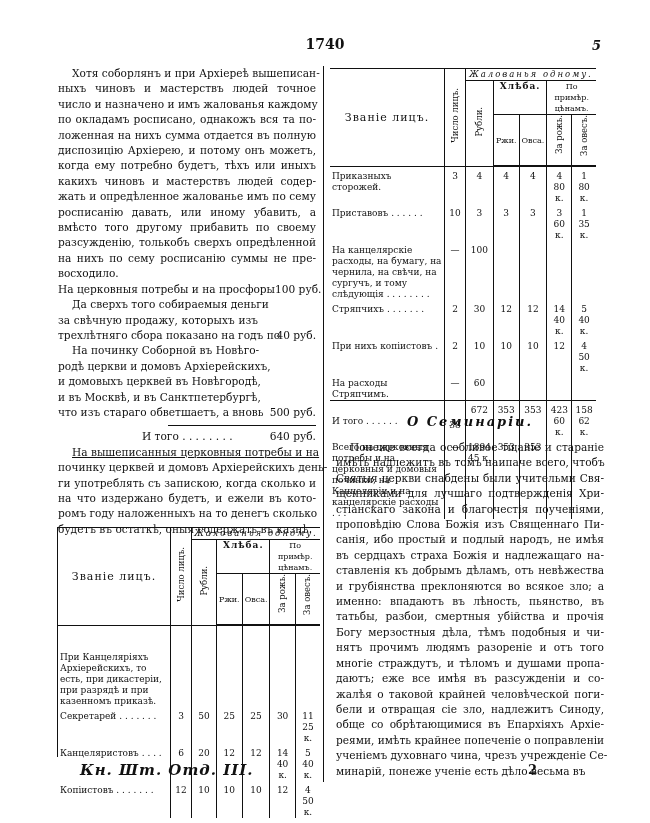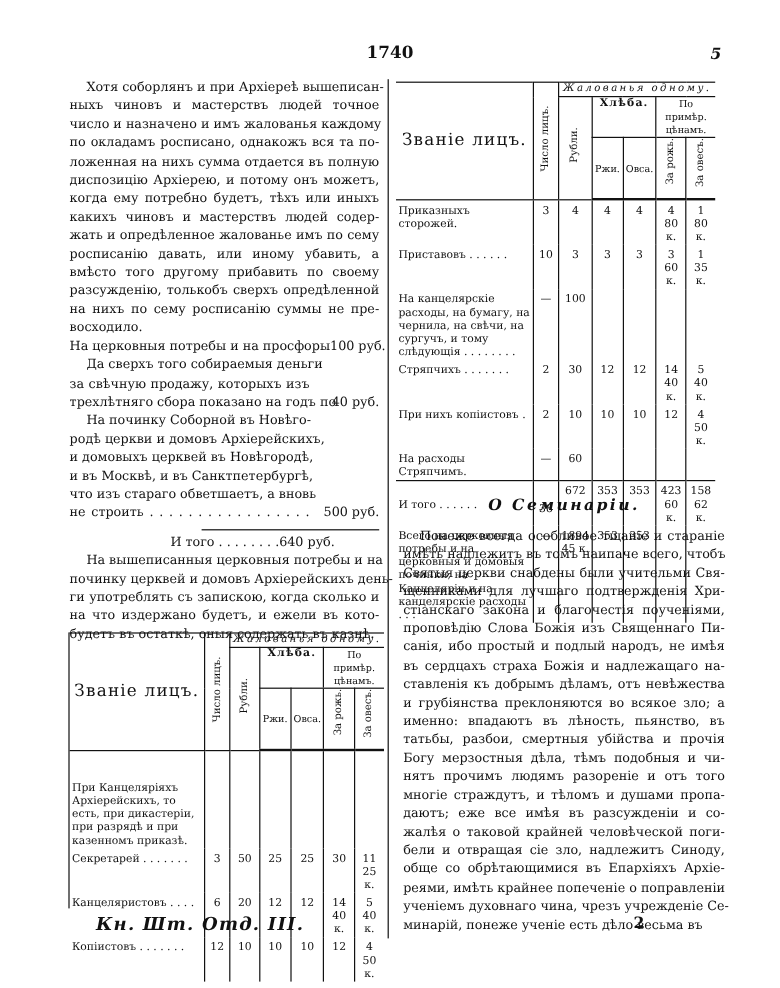--- a/index.html
+++ b/index.html
@@ -8,30 +8,30 @@
   .hdr-year { position:absolute; top:36px; left:0; width:650px; text-align:center;
               font-weight:bold; font-size:14px; }
   .hdr-page { position:absolute; top:38px; left:592px; font-style:italic; font-weight:bold; font-size:13px; }
 
   .col { position:absolute; font-size:10.6px; line-height:15.4px; }
   #left { left:58px; top:66px; width:258px; }
   #right { left:336px; top:440px; width:268px; }
   .p { text-align:justify; text-align-last:justify; margin:0; }
   .p .ln { display:block; text-align:justify; text-align-last:justify; white-space:nowrap; }
   .p .ln.last { text-align-last:left; }
-  .row { display:flex; justify-content:flex-start; white-space:nowrap; }
+  .row { display:flex; justify-content:space-between; white-space:nowrap; }
   .rule { border-top:1.5px solid #111; margin:5px 0 3px 110px; }
 
   .vline { position:absolute; border-left:1.5px solid #111; }
   table.st { border-collapse:collapse; font-size:9px; line-height:11px; position:absolute; }
   table.st td, table.st th { border-left:1.2px solid #111; padding:0 2px; vertical-align:top; text-align:center; }
   table.st th { border-bottom:1.2px solid #111; font-weight:normal; }
   table.st tr.head-bottom th { border-bottom:2px solid #111; }
   .spaced { letter-spacing:2px; font-style:italic; font-weight:bold; font-size:8.5px; }
-  .title-cell { font-weight:bold; letter-spacing:1px; font-size:14px; vertical-align:middle !important; }
+  .title-cell { font-weight:bold; letter-spacing:1px; font-size:11px; vertical-align:middle !important; }
   .vert { writing-mode:vertical-rl; transform:rotate(180deg); font-size:8.5px; white-space:nowrap; }
   .name { text-align:left !important; font-size:9px; }
   .sub { font-size:8px; }
   .cell2 { display:flex; flex-direction:column; align-items:center; }
   .footer-sig { position:absolute; left:80px; top:761px; font-style:italic; font-weight:bold; font-size:15px; letter-spacing:1px; }
   .footer-num { position:absolute; left:528px; top:762px; font-weight:bold; font-size:13px; }
   .heading-sem { position:absolute; top:414px; left:336px; width:268px; text-align:center; font-style:italic; font-weight:bold; font-size:13px; letter-spacing:2px; }
 </style>
 </head>
 <body>
@@ -70,34 +70,34 @@
       </div>
     <div style="align-self:flex-end;">40 руб.</div>
   </div>
   <div style="display:flex; justify-content:space-between;">
     <div style="width:200px;" id="exp2" class="p">
         <span class="ln" style="padding-left: 14px;">На починку Соборной въ Новѣго-</span>
         <span class="ln">родѣ церкви и домовъ Архіерейскихъ,</span>
         <span class="ln">и домовыхъ церквей въ Новѣгородѣ,</span>
         <span class="ln">и въ Москвѣ, и въ Санктпетербургѣ,</span>
         <span class="ln">что изъ стараго обветшаетъ, а вновь</span>
-        <span class="ln">не строить . . . . . . . . . . . . . . . . .</span>
       </div>
     <div style="align-self:flex-end;">500 руб.</div>
   </div>
   <div class="rule"></div>
   <div class="row" style="padding-left:84px;">
     <span>И того . . . . . . . .</span>
     <span>640 руб.</span>
   </div>
   <div class="p" id="closing">
-      <span class="ln" style="padding-left: 14px;">На вышеписанныя церковныя потребы и на</span>
+      <span class="ln" style="padding-left: 14px; text-decoration: underline;">На вышеписанныя церковныя потребы и на</span>
       <span class="ln">починку церквей и домовъ Архіерейскихъ день-</span>
       <span class="ln">ги употреблять съ запискою, когда сколько и</span>
       <span class="ln">на что издержано будетъ, и ежели въ кото-</span>
+      <span class="ln">ромъ году наложенныхъ на то денегъ сколько</span>
       <span class="ln last">будетъ въ остаткѣ, оныя содержать въ казнѣ.</span>
     </div>
 </div>
 
 <table class="st" style="left:58px; top:527px; width:262px; border-top:1.5px solid #111;">
   <tbody>
       <tr>
     <th rowspan="3" class="title-cell" style="border-left:none; width:108px;">Званіе лицъ.</th>
     <th rowspan="3" style="width:16px; vertical-align:middle;"><span class="vert">Число лицъ.</span></th>
     <th colspan="5" class="spaced">Жалованья одному.</th>

